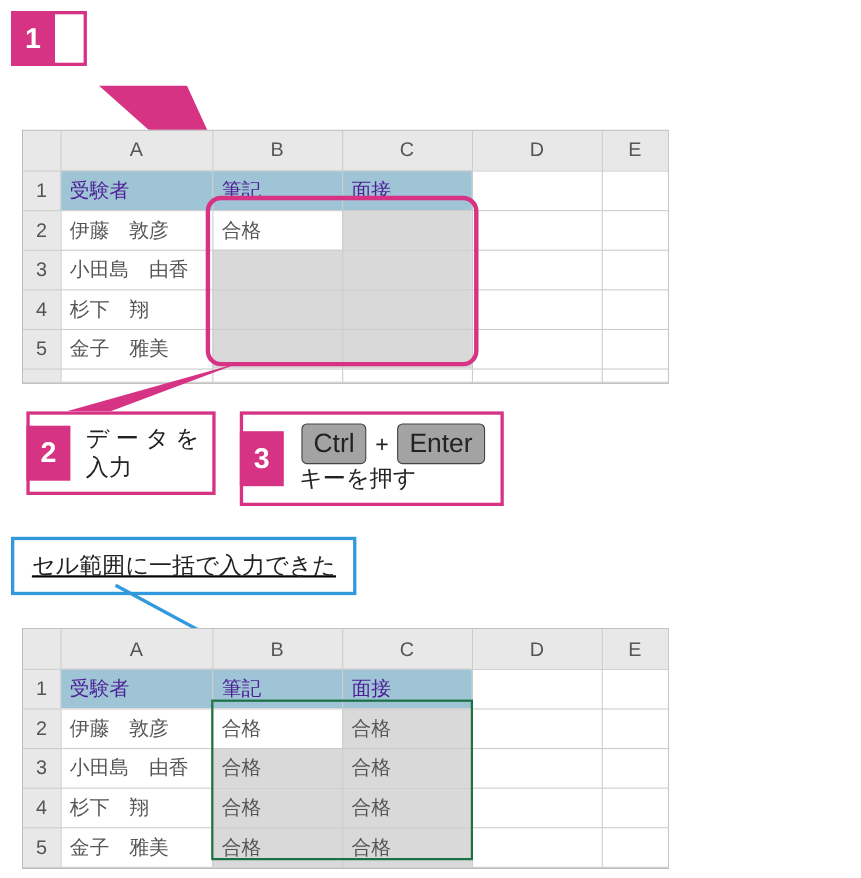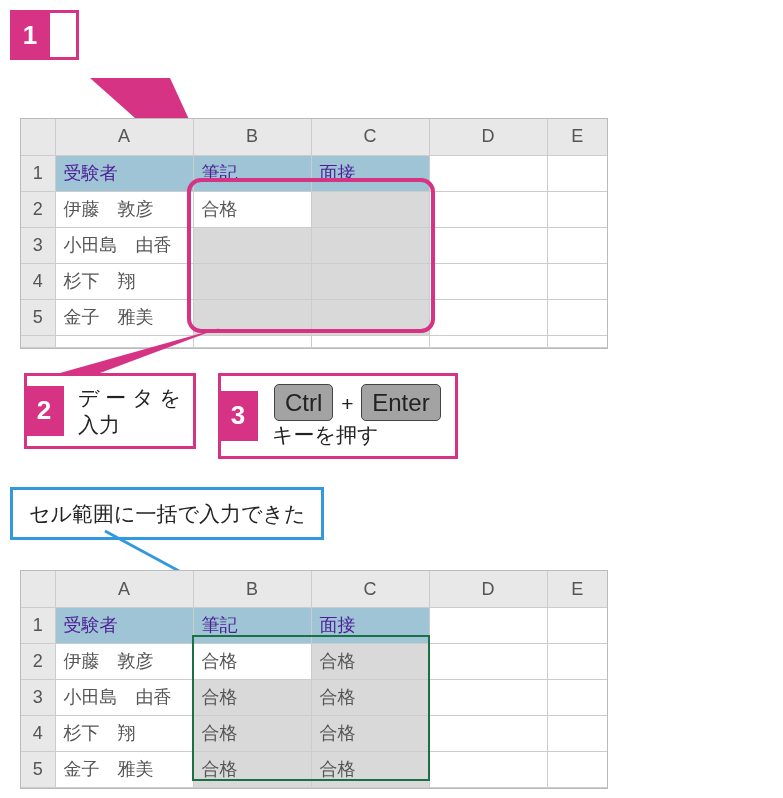--- a/index.html
+++ b/index.html
@@ -140,21 +140,21 @@
       <span class="key">Ctrl</span>
       <span>+</span>
       <span class="key">Enter</span><br>
       <span>キーを押す</span>
     </div>
   </div>
 </div>
 
 
 <div style="position:relative; margin-top:28px;">
-  <div class="callout blue" style="padding:10px 16px;">
+  <div class="callout blue" style="padding:10px 16px;text-decoration:underline;">
     <div class="text">セル範囲に一括で入力できた</div>
   </div>
   <svg class="connector" style="left:95px; top:44px; width:220px; height:110px;">
     <line x1="0" y1="0" x2="185" y2="100" stroke="#3399dd" stroke-width="3"></line>
   </svg>
 </div>
 
 
 <div class="sheet-container" style="margin-top:22px;">
   <div class="sheet-wrap">

